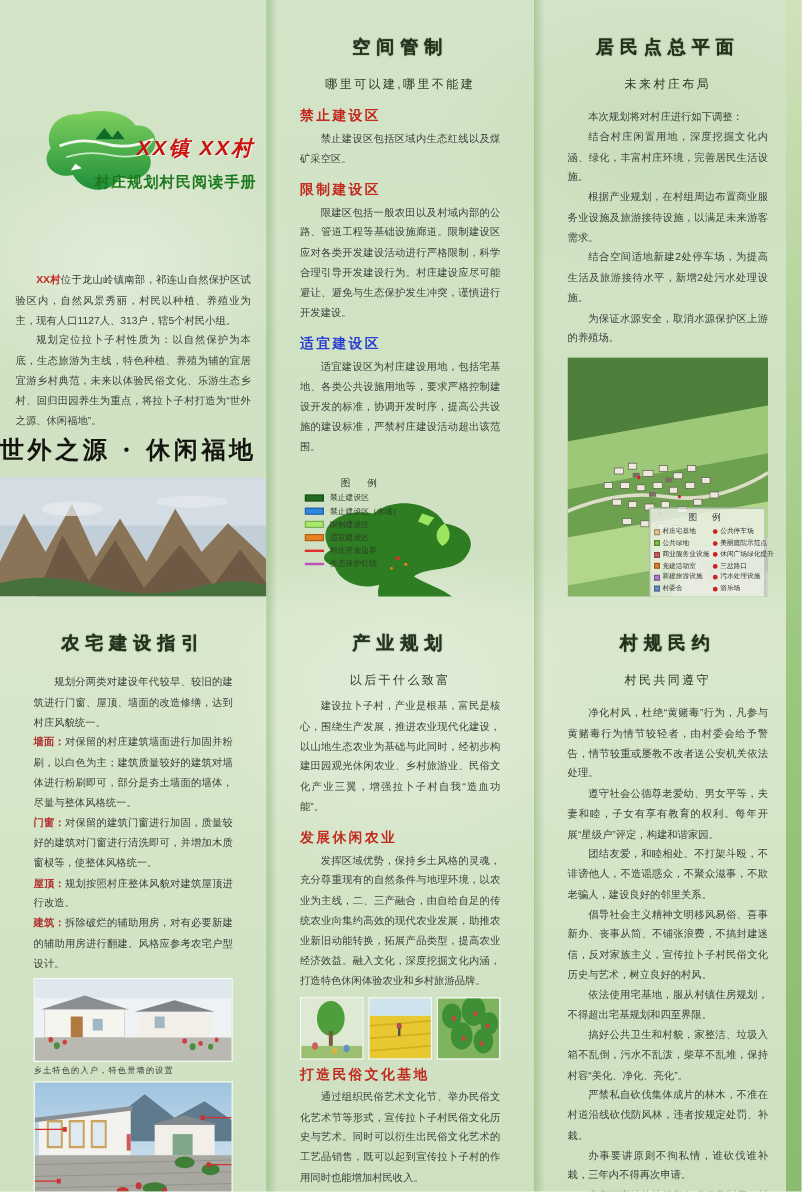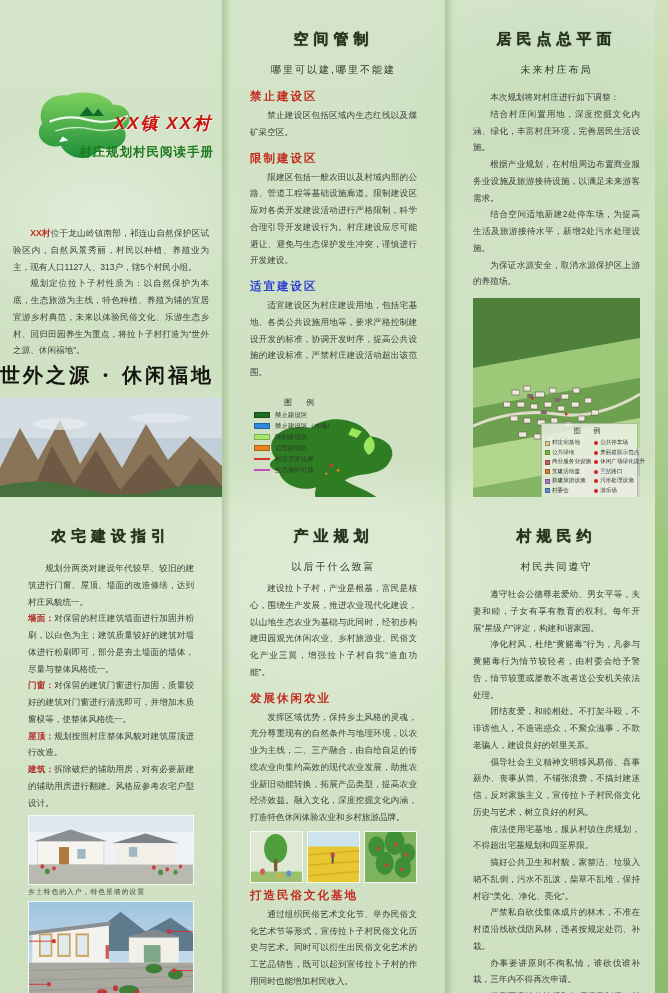--- a/index.html
+++ b/index.html
@@ -456,22 +456,22 @@
         </svg>
       </div>
     </section>
 
     <section class="panel">
       <div class="p-head">
         <div class="p-title">村规民约</div>
         <div class="p-sub">村民共同遵守</div>
       </div>
       <div style="margin-top:12px">
+        <p class="t indent">净化村风，杜绝“黄赌毒”行为，凡参与黄赌毒行为情节较轻者，由村委会给予警告，情节较重或屡教不改者送公安机关依法处理。</p>
         <p class="t indent">遵守社会公德尊老爱幼、男女平等，夫妻和睦，子女有享有教育的权利。每年开展“星级户”评定，构建和谐家园。</p>
-        <p class="t indent">净化村风，杜绝“黄赌毒”行为，凡参与黄赌毒行为情节较轻者，由村委会给予警告，情节较重或屡教不改者送公安机关依法处理。</p>
         <p class="t indent">团结友爱，和睦相处。不打架斗殴，不诽谤他人，不造谣惑众，不聚众滋事，不欺老骗人，建设良好的邻里关系。</p>
         <p class="t indent">倡导社会主义精神文明移风易俗、喜事新办、丧事从简、不铺张浪费，不搞封建迷信，反对家族主义，宣传拉卜子村民俗文化历史与艺术，树立良好的村风。</p>
         <p class="t indent">依法使用宅基地，服从村镇住房规划，不得超出宅基规划和四至界限。</p>
         <p class="t indent">搞好公共卫生和村貌，家整洁、垃圾入箱不乱倒，污水不乱泼，柴草不乱堆，保持村容“美化、净化、亮化”。</p>
         <p class="t indent">严禁私自砍伐集体成片的林木，不准在村道沿线砍伐防风林，违者按规定处罚、补栽。</p>
         <p class="t indent">办事要讲原则不徇私情，谁砍伐谁补栽，三年内不得再次申请。</p>
         <p class="t indent">遵守国家法律法规和各项规章制度，村务坚持“公开、公平、公正”，接受村民监督。</p>
         <p class="t indent">推行“三务”公开，绿化、亮化、美化环境，不断提高村民生活水平。</p>
 
       </div>

